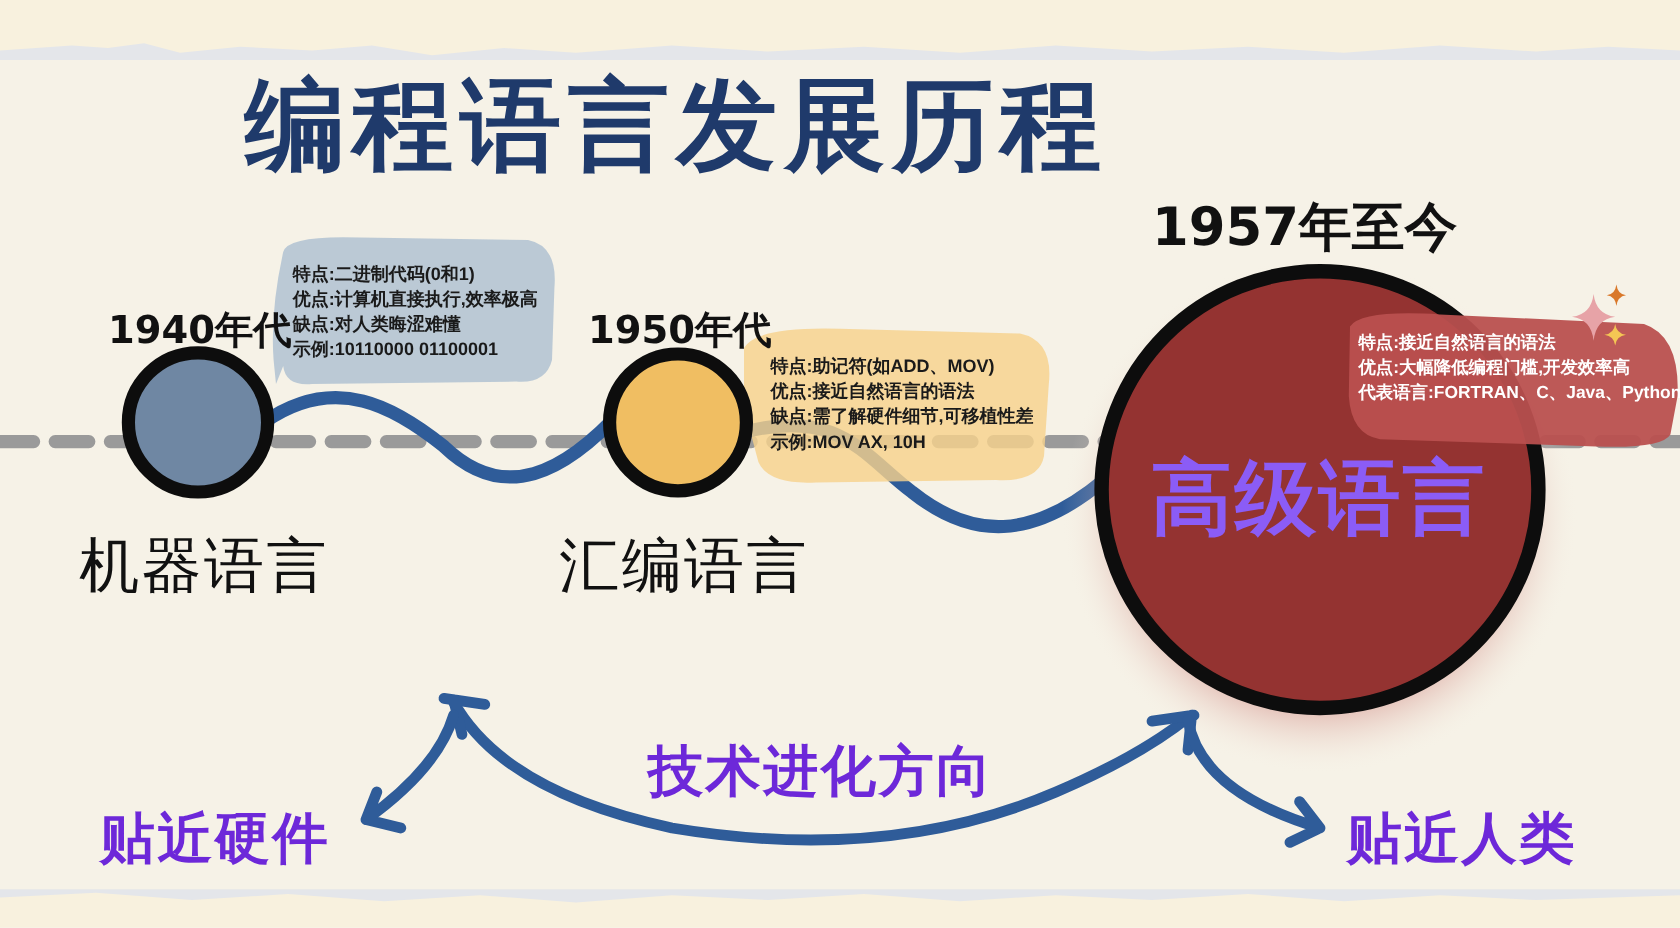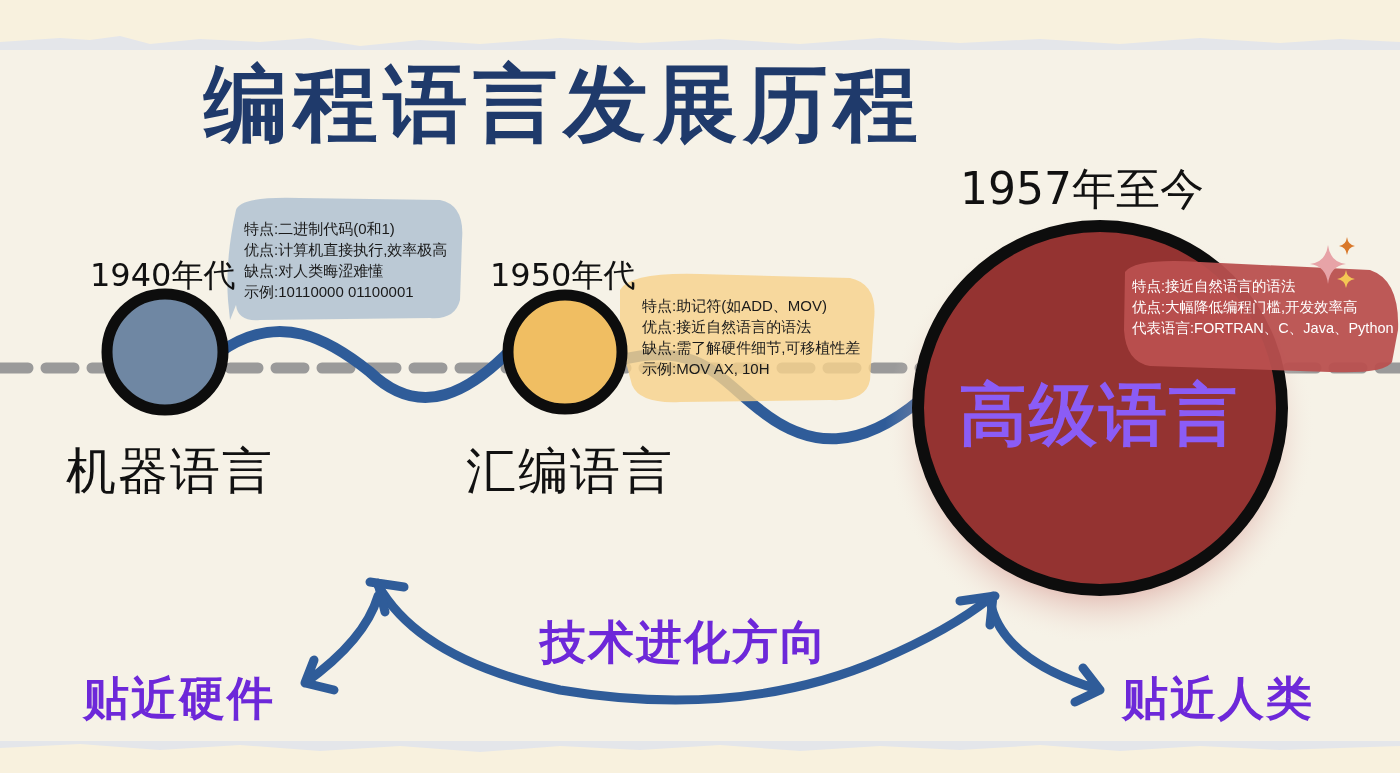--- a/index.html
+++ b/index.html
@@ -15,27 +15,27 @@
   .torn-bottom {
     position: absolute; left: 0; bottom: 0; width: 1400px; height: 32px;
     background: #f8f1de;
   }
   svg.layer { position: absolute; left: 0; top: 0; }
   .title {
     position: absolute; left: 0; width: 1127px; top: 48px; text-align: center;
     font-size: 84px; font-weight: bold; color: #1f3a6b; letter-spacing: 6px;
   }
   .label-year {
-    position: absolute; font-weight: normal; color: #111; font-size: 32px;
+    position: absolute; font-weight: bold; color: #111; font-size: 32px;
   }
   .label-name {
     position: absolute; font-weight: normal; color: #111; font-size: 50px; letter-spacing: 2px;
   }
   .bubble {
-    position: absolute; font-size: 15px; line-height: 21px; color: #1a1a1a; font-weight: normal;
+    position: absolute; font-size: 15px; line-height: 21px; color: #1a1a1a; font-weight: bold;
     font-family: "Liberation Sans", sans-serif;
   }
   .bubble div { white-space: nowrap; }
   .bubble-blue { left: 244px; top: 218px; }
   .bubble-yellow { left: 642px; top: 295px; }
   .bubble-red { left: 1132px; top: 276px; color: #ffffff; font-size: 14.5px; }
   .inner-title {
     position: absolute; left: 918px; top: 370px; width: 362px; text-align: center;
     font-size: 68px; font-weight: bold; color: #8b5cf6; letter-spacing: 2px;
   }

